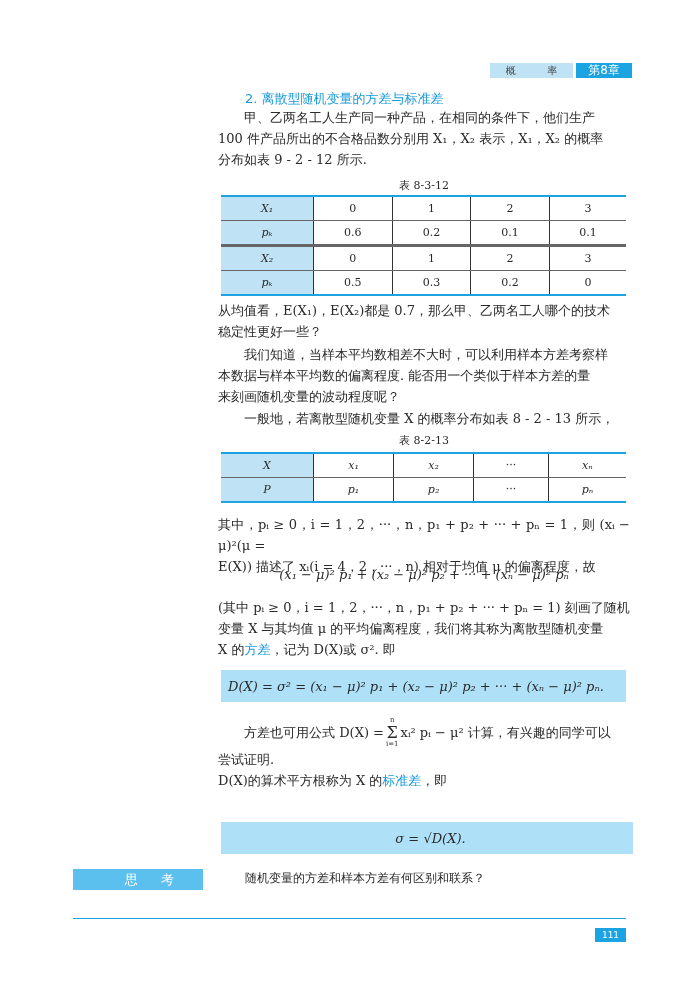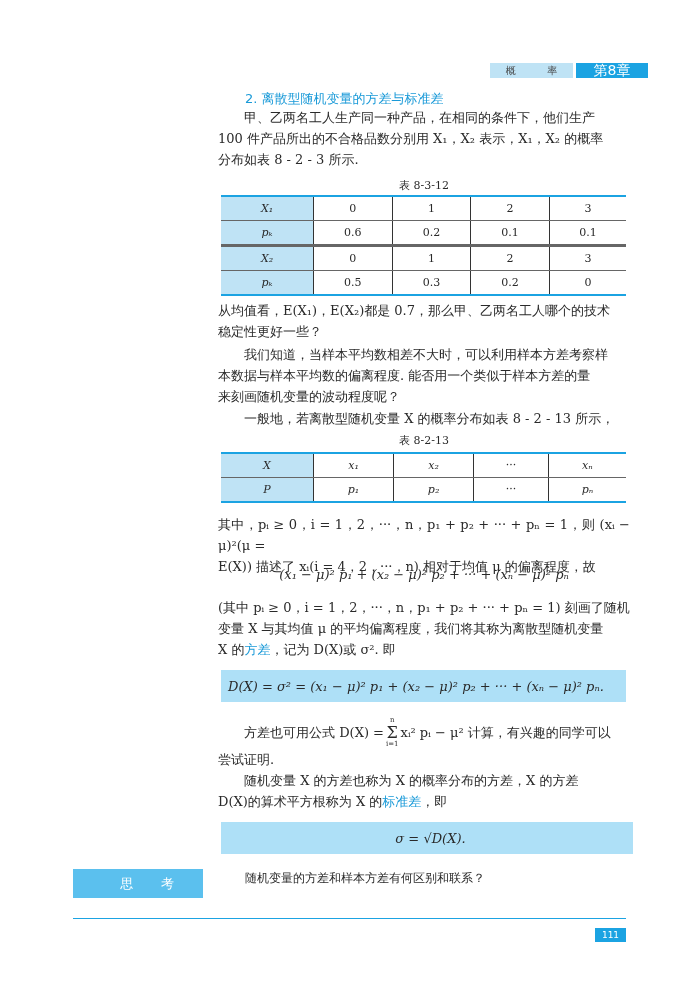--- a/index.html
+++ b/index.html
@@ -1,59 +1,59 @@
 <!DOCTYPE html>
 <html><head>
 <meta charset="utf-8">
 <style>
   html, body { margin:0; padding:0; background:#ffffff; }
   body { width:700px; height:981px; position:relative; overflow:hidden;
          font-family:"DejaVu Serif", "Liberation Serif", serif; color:#2a2a2a; }
   .abs { position:absolute; }
   .hdr-left { left:490px; top:63px; width:83px; height:15px; background:#bfe3f5;
     font-size:10px; color:#444; display:flex; align-items:center; justify-content:space-around; font-family:"DejaVu Sans", sans-serif; }
-  .hdr-right { left:576px; top:63px; width:72px; height:15px; background:#1ba3e2;
-    color:#fff; font-size:14px; display:flex; align-items:center; justify-content:center; font-family:"DejaVu Sans", sans-serif; }
+  .hdr-right { left:576px; top:63px; width:56px; height:15px; background:#1ba3e2;
+    color:#fff; font-size:12px; display:flex; align-items:center; justify-content:center; font-family:"DejaVu Sans", sans-serif; }
   .sec-title { left:245px; top:90px; font-size:13px; color:#1a9ad8; font-family:"DejaVu Sans", sans-serif; }
   .para { left:218px; width:412px; font-size:13px; line-height:21px; text-align:justify; }
   .indent { text-indent:26px; }
   .cap { width:412px; left:218px; text-align:center; font-size:11px; }
   table.t { position:absolute; left:221px; width:405px; border-collapse:collapse; font-size:11px; }
   table.t td { height:21px; text-align:center; border-bottom:1px solid #666;margin-left:40px; }
   table.t td.h { background:#bfe3f5; width:90px; font-style:italic; font-family:"DejaVu Serif", serif; }
   table.t td.c { border-left:1px solid #333; }
   table.t tr.top td { border-top:2px solid #1ba3e2; }
   table.t tr.last td { border-bottom:2px solid #1ba3e2; }
   table.t tr.thick td { border-bottom:3px solid #666; }
   .math { font-style:italic; }
   .center { left:218px; width:412px; text-align:center; font-size:13px; }
   .box { background:#aee0f7; left:221px; width:405px; height:32px; display:flex; align-items:center; font-size:13px;padding-left:7px; }
   .blue { color:#1a9ad8; }
-  .think { left:73px; top:869px; width:130px; height:29px; background:#5bc0ee; color:#fff; font-size:13px;
-    display:flex; align-items:center; justify-content:flex-end; padding-right:25px; box-sizing:border-box; word-spacing:12px; font-family:Liberation Mono, monospace; letter-spacing:4px; }
+  .think { left:73px; top:869px; width:130px; height:21px; background:#5bc0ee; color:#fff; font-size:13px;
+    display:flex; align-items:center; justify-content:flex-end; padding-right:25px; box-sizing:border-box; word-spacing:12px; font-family:Liberation Serif, serif; letter-spacing:4px; }
   .think-q { left:245px; top:870px; font-size:12px; }
   .footline { left:73px; top:918px; width:553px; height:1px; background:#1ba3e2; }
   .pagenum { left:595px; top:928px; width:31px; height:14px; background:#1ba3e2; color:#fff; font-size:9px;
     display:flex; align-items:center; justify-content:center; font-family:"DejaVu Sans", sans-serif; }
 </style>
 </head>
 <body>
 
 <div class="abs hdr-left">
   <span>概</span>
   <span>率</span>
 </div>
 <div class="abs hdr-right">第8章</div>
 
 <div class="abs sec-title">2. 离散型随机变量的方差与标准差</div>
 
 <div class="abs para" style="top:107px;">
   <div class="indent">甲、乙两名工人生产同一种产品，在相同的条件下，他们生产</div>
   <div>100 件产品所出的不合格品数分别用 X₁，X₂ 表示，X₁，X₂ 的概率</div>
-  <div>分布如表 8 - 2 - 3 所示.</div>
+  <div>分布如表 9 - 2 - 12 所示.</div>
 </div>
 
 <div class="abs cap" style="top:178px;">表 8-3-12</div>
 
 <table class="t" style="top:195px;">
   <tbody>
       <tr class="top">
     <td class="h">X₁</td>
     <td class="c">0</td>
     <td class="c">1</td>
@@ -146,21 +146,20 @@
       <span style="font-size:7px;">n</span>
       <span style="font-size:16px; line-height:15px;">Σ</span>
       <span style="font-size:7px;">i=1</span>
     </span>
     <span> xᵢ² pᵢ − μ² 计算，有兴趣的同学可以</span>
   </div>
   <div>尝试证明.</div>
 </div>
 
 <div class="abs para" style="top:770px;">
-  <div class="indent">随机变量 X 的方差也称为 X 的概率分布的方差，X 的方差</div>
   <div>
     <span>D(X)的算术平方根称为 X 的</span><span class="blue">标准差</span><span>，即</span>
   </div>
 </div>
 
 <div class="abs box" style="top:822px; justify-content:center;">
   <span class="math">σ = √D(X).</span>
 </div>
 
 <div class="abs think">思 考</div>

